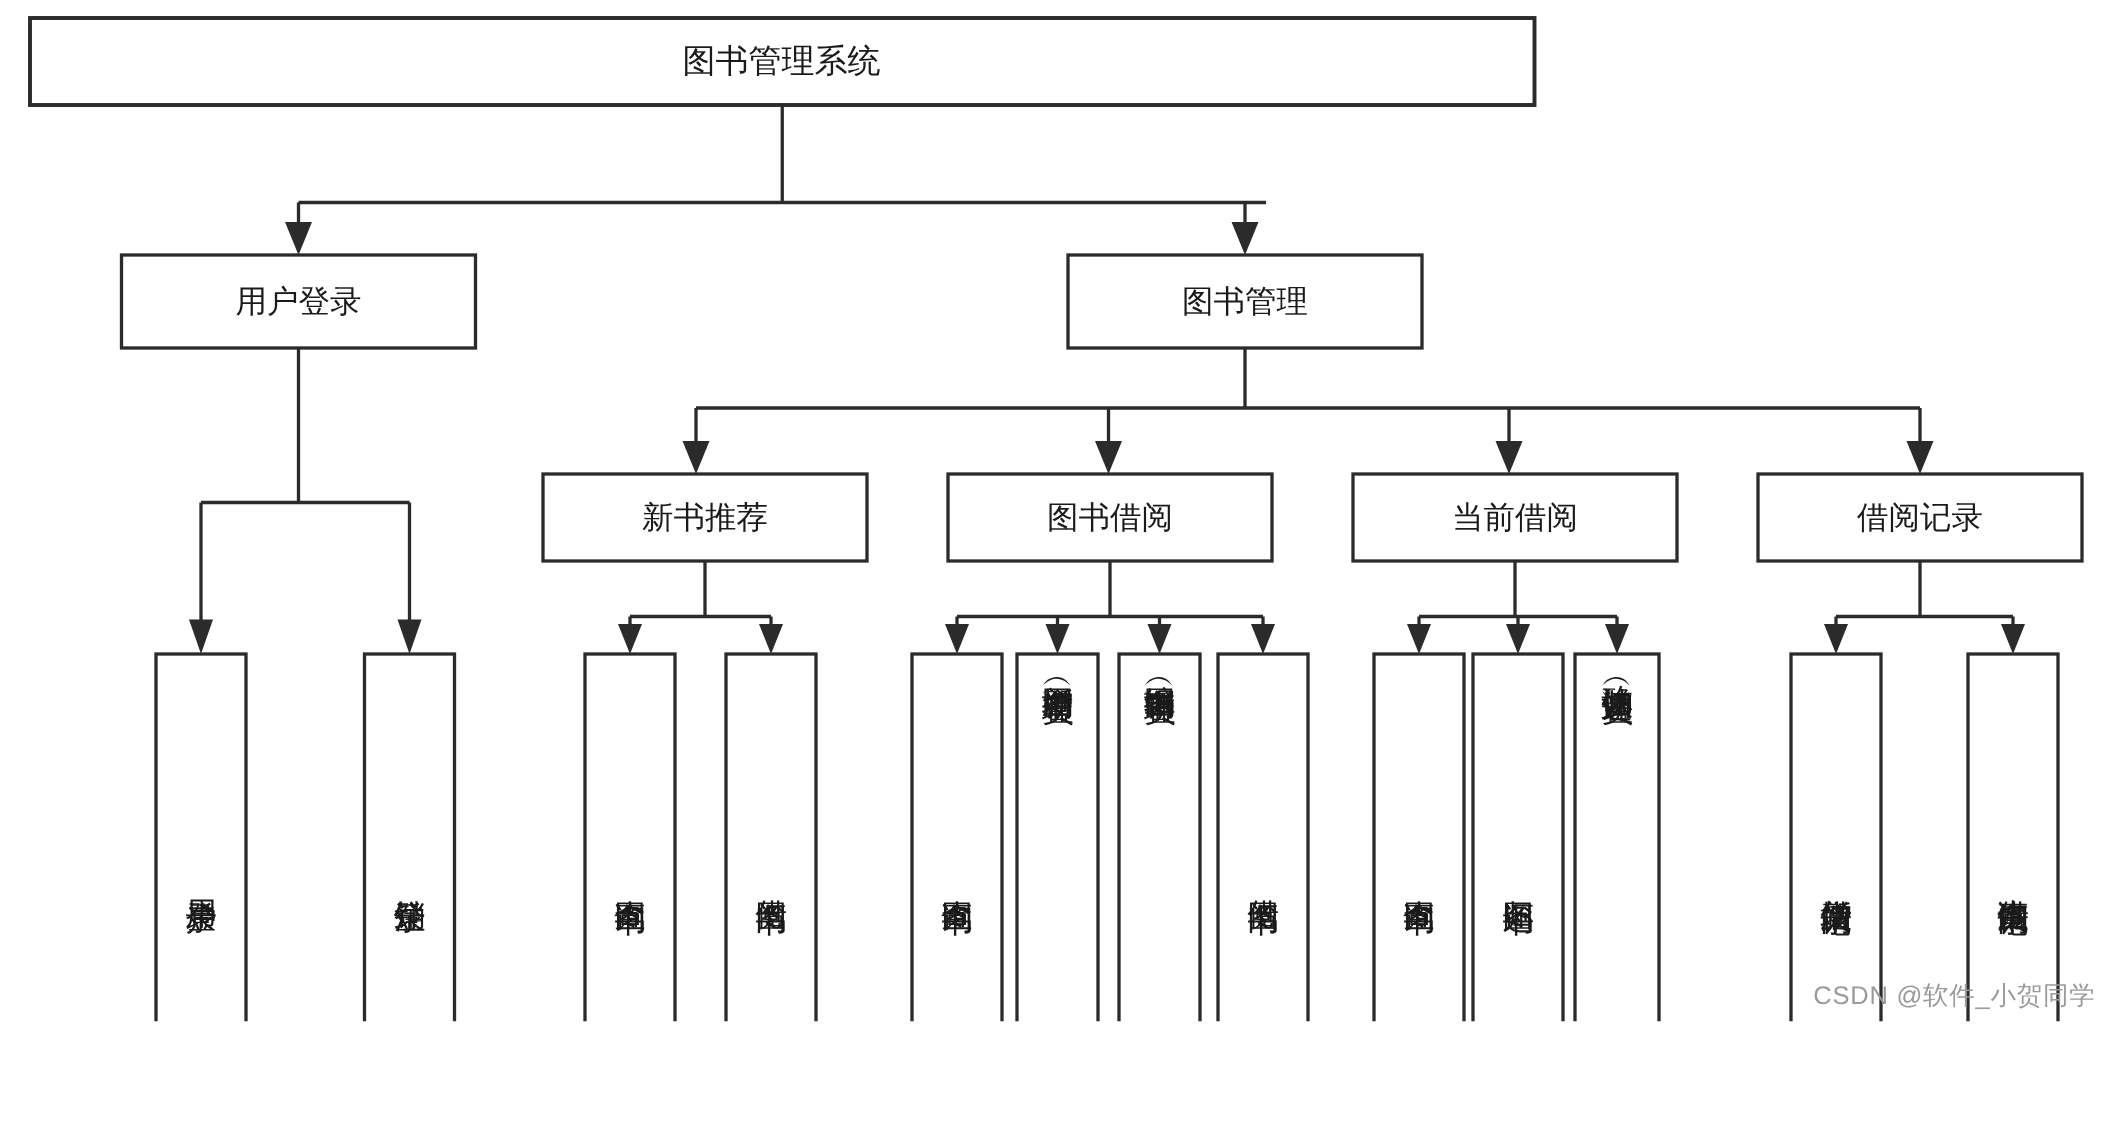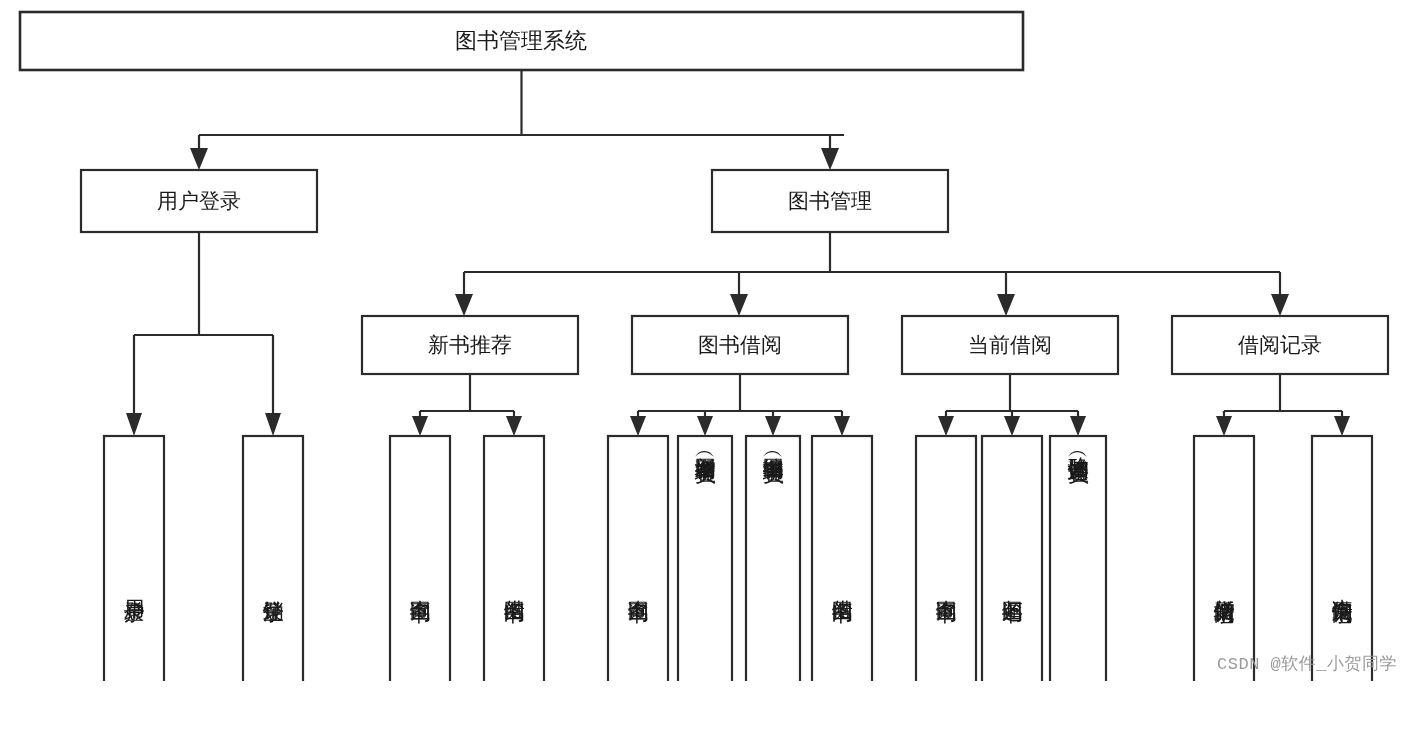--- a/index.html
+++ b/index.html
@@ -66,21 +66,21 @@
     font-size: 21px;
     line-height: 1.16;
     color: #1a1a1a;
     letter-spacing: 1px;
     white-space: nowrap;
   }
   #watermark {
     position: absolute;
     right: 8px;
     bottom: 6px;
-    font-family: Liberation Mono, monospace;
+    font-family: Liberation Sans, sans-serif;
     font-size: 17px;
     color: #9a9a9a;
     letter-spacing: 0.5px;
     user-select: none;
   }
 </style>
 </head>
 <body>
 
 <div id="stage">

